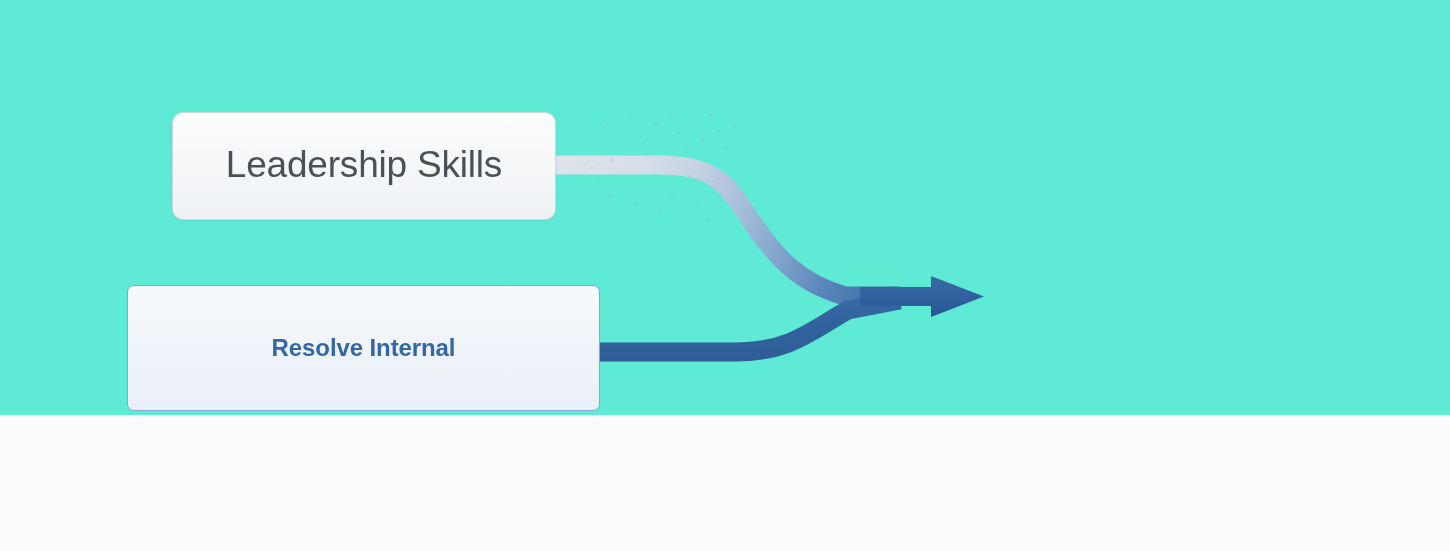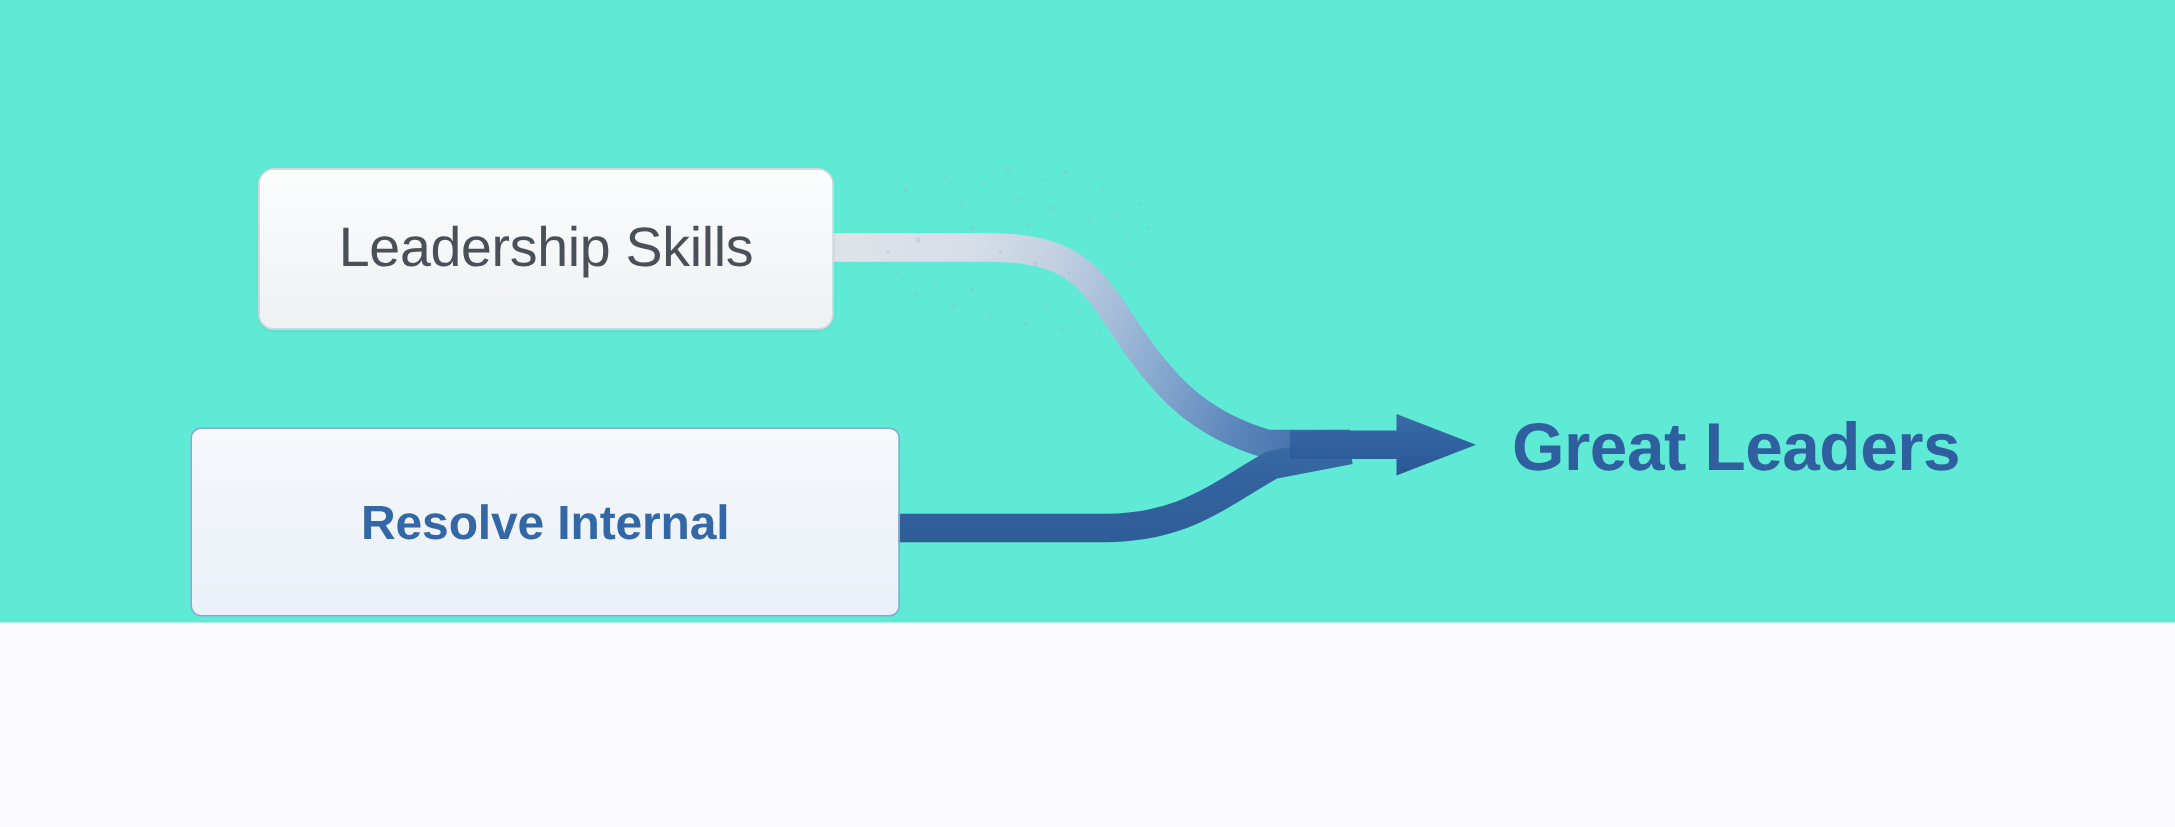--- a/index.html
+++ b/index.html
@@ -64,21 +64,21 @@
   #node-resolve {
     left: 127px;
     top: 285px;
     width: 473px;
     height: 126px;
     border: 1.5px solid #84a9d6;
     border-radius: 7px;
     background: linear-gradient(180deg, #f6f9fc 0%, #eef3f9 60%, #e9f0f7 100%);
   }
   #node-resolve .node-label {
-    font-size: 32px;
+    font-size: 24px;
     font-weight: 700;
     letter-spacing: -0.1px;
     color: #3467a5;
     line-height: 1.46;
   }
 
   
   #outcome {
     position: absolute;
     left: 1008px;
@@ -195,17 +195,14 @@
   <div class="node" id="node-leadership">
     <span class="node-label">Leadership Skills</span>
   </div>
 
   <div class="node" id="node-resolve">
     <span class="node-label">
       <span>Resolve Internal</span><br>
     </span>
   </div>
 
-  <div id="outcome">
-    <span class="outcome-label">Great Leaders</span>
-  </div>
 
 </div>
 
 </body></html>

